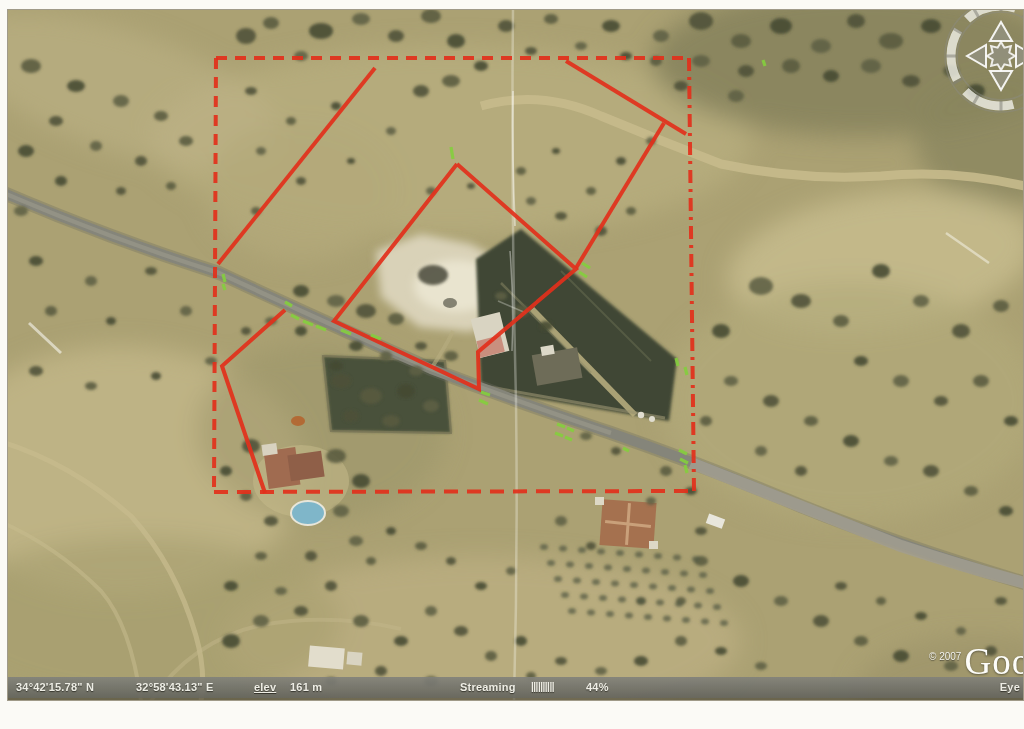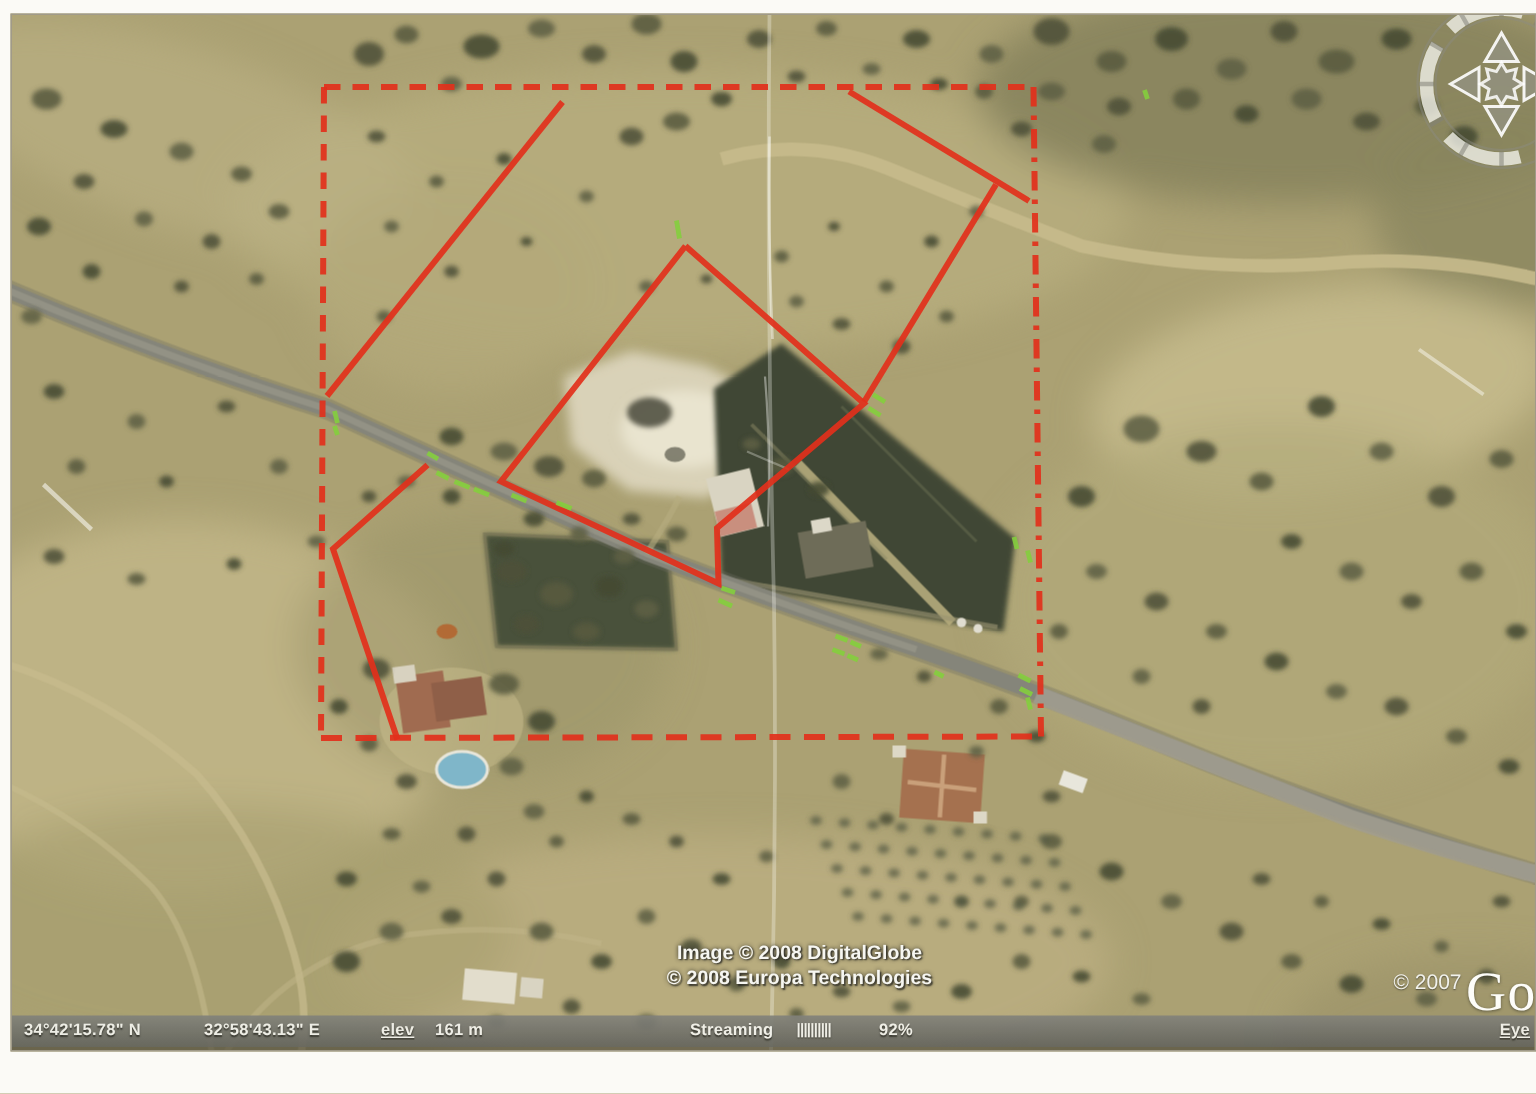--- a/index.html
+++ b/index.html
@@ -20,32 +20,32 @@
     text-shadow:0 1px 1px rgba(35,35,30,.85);
   }
   #statusbar span{position:absolute;top:4px;white-space:nowrap;}
   .sb-lat{left:8px;}
   .sb-lon{left:128px;}
   .sb-elev-l{left:246px;text-decoration:underline;}
   .sb-elev-v{left:282px;}
   .sb-stream{left:452px;}
   .sb-bars{left:523px;font-size:10px;letter-spacing:-0.5px;top:4px;}
   .sb-pct{left:578px;}
-  .sb-eye{right:3px;text-decoration:underline;}
+  .sb-eye{right:3px;}
   #under-line{position:absolute;left:0;top:688px;width:100%;height:3px;background:rgba(55,53,45,.55);}
   
   #attribution{
     position:absolute;left:400px;top:616px;width:250px;text-align:center;
     color:#f6f6f1;font-size:13px;font-weight:bold;line-height:17px;
     text-shadow:0 0 3px rgba(40,40,35,.9),1px 1px 1px rgba(40,40,35,.8);
   }
   
   #logo{position:absolute;left:921px;top:630px;white-space:nowrap;}
   #logo .small{
-    font-size:14px;color:#f2f2ec;vertical-align:14px;margin-right:3px;
+    font-size:10px;color:#f2f2ec;vertical-align:14px;margin-right:3px;
     text-shadow:0 1px 1px rgba(45,45,38,.7);
   }
   #logo .big{
     font-family:"Liberation Serif",serif;font-size:37px;color:#fdfdf9;
     text-shadow:0 1px 2px rgba(50,50,40,.65);letter-spacing:1px;
   }
 </style>
 </head>
 <body>
 
@@ -434,33 +434,29 @@
           <line x1="38.971143170299726" y1="-22.50000000000002" x2="47.63139720814411" y2="-27.500000000000025" stroke="rgba(130,130,120,.55)" stroke-width="3"></line>
         </g>
       <polygon points="-11,-15 11,-15 0,-34" fill="rgba(150,150,140,.6)" stroke="rgba(255,255,255,.9)" stroke-width="2"></polygon>
       <polygon points="-11,15 11,15 0,34" fill="rgba(150,150,140,.6)" stroke="rgba(255,255,255,.9)" stroke-width="2"></polygon>
       <polygon points="-15,-11 -15,11 -34,0" fill="rgba(150,150,140,.6)" stroke="rgba(255,255,255,.9)" stroke-width="2"></polygon>
       <polygon points="15,-11 15,11 34,0" fill="rgba(150,150,140,.6)" stroke="rgba(255,255,255,.9)" stroke-width="2"></polygon>
       <polygon id="compass-center" fill="rgba(150,150,140,.6)" stroke="rgba(255,255,255,.85)" stroke-width="2" points="14.0,0.0 8.3,3.4 9.9,9.9 3.4,8.3 0.0,14.0 -3.4,8.3 -9.9,9.9 -8.3,3.4 -14.0,0.0 -8.3,-3.4 -9.9,-9.9 -3.4,-8.3 -0.0,-14.0 3.4,-8.3 9.9,-9.9 8.3,-3.4"></polygon>
     </g>
   </svg>
 
-  <div id="attribution">
-    <div>Image © 2008 DigitalGlobe</div>
-    <div>© 2008 Europa Technologies</div>
-  </div>
 
   <div id="logo">
     <span class="small">© 2007</span><span class="big">Goog</span>
   </div>
 
   <div id="statusbar">
     <span class="sb-lat">34°42'15.78" N</span>
     <span class="sb-lon">32°58'43.13" E</span>
     <span class="sb-elev-l">elev</span>
     <span class="sb-elev-v">161 m</span>
     <span class="sb-stream">Streaming</span>
     <span class="sb-bars">||||||||||</span>
-    <span class="sb-pct">92%</span>
+    <span class="sb-pct">44%</span>
     <span class="sb-eye">Eye</span>
   </div>
   <div id="under-line"></div>
 </div>
 
 </body></html>

